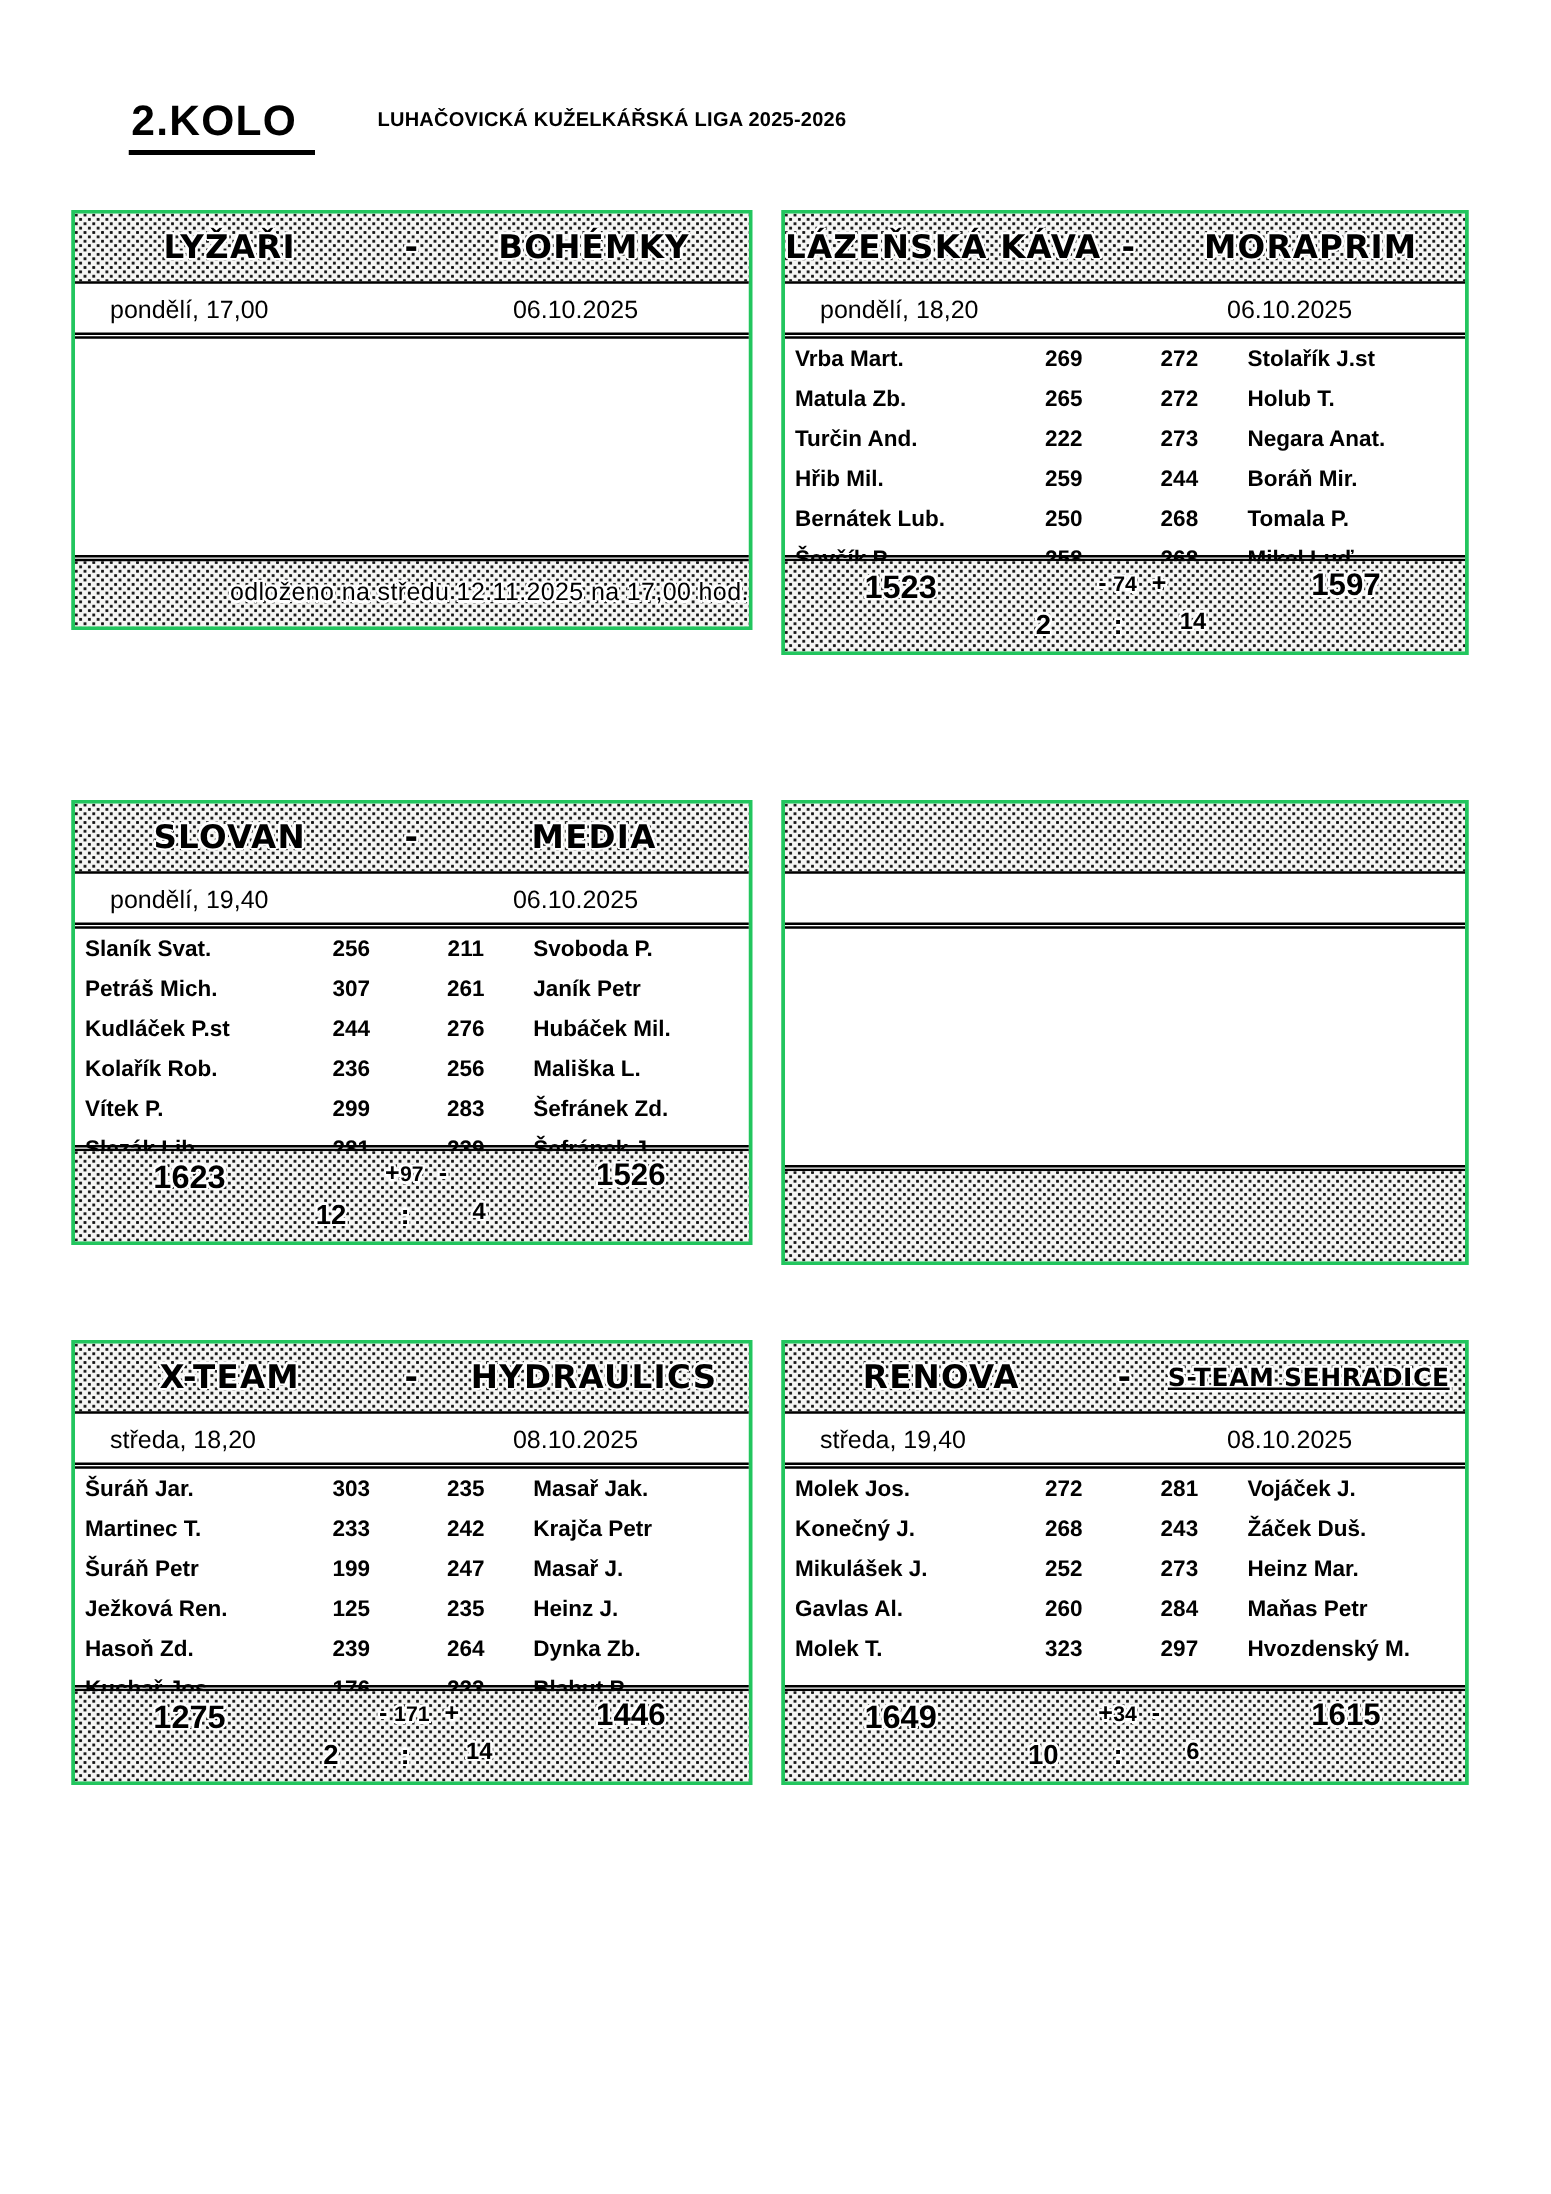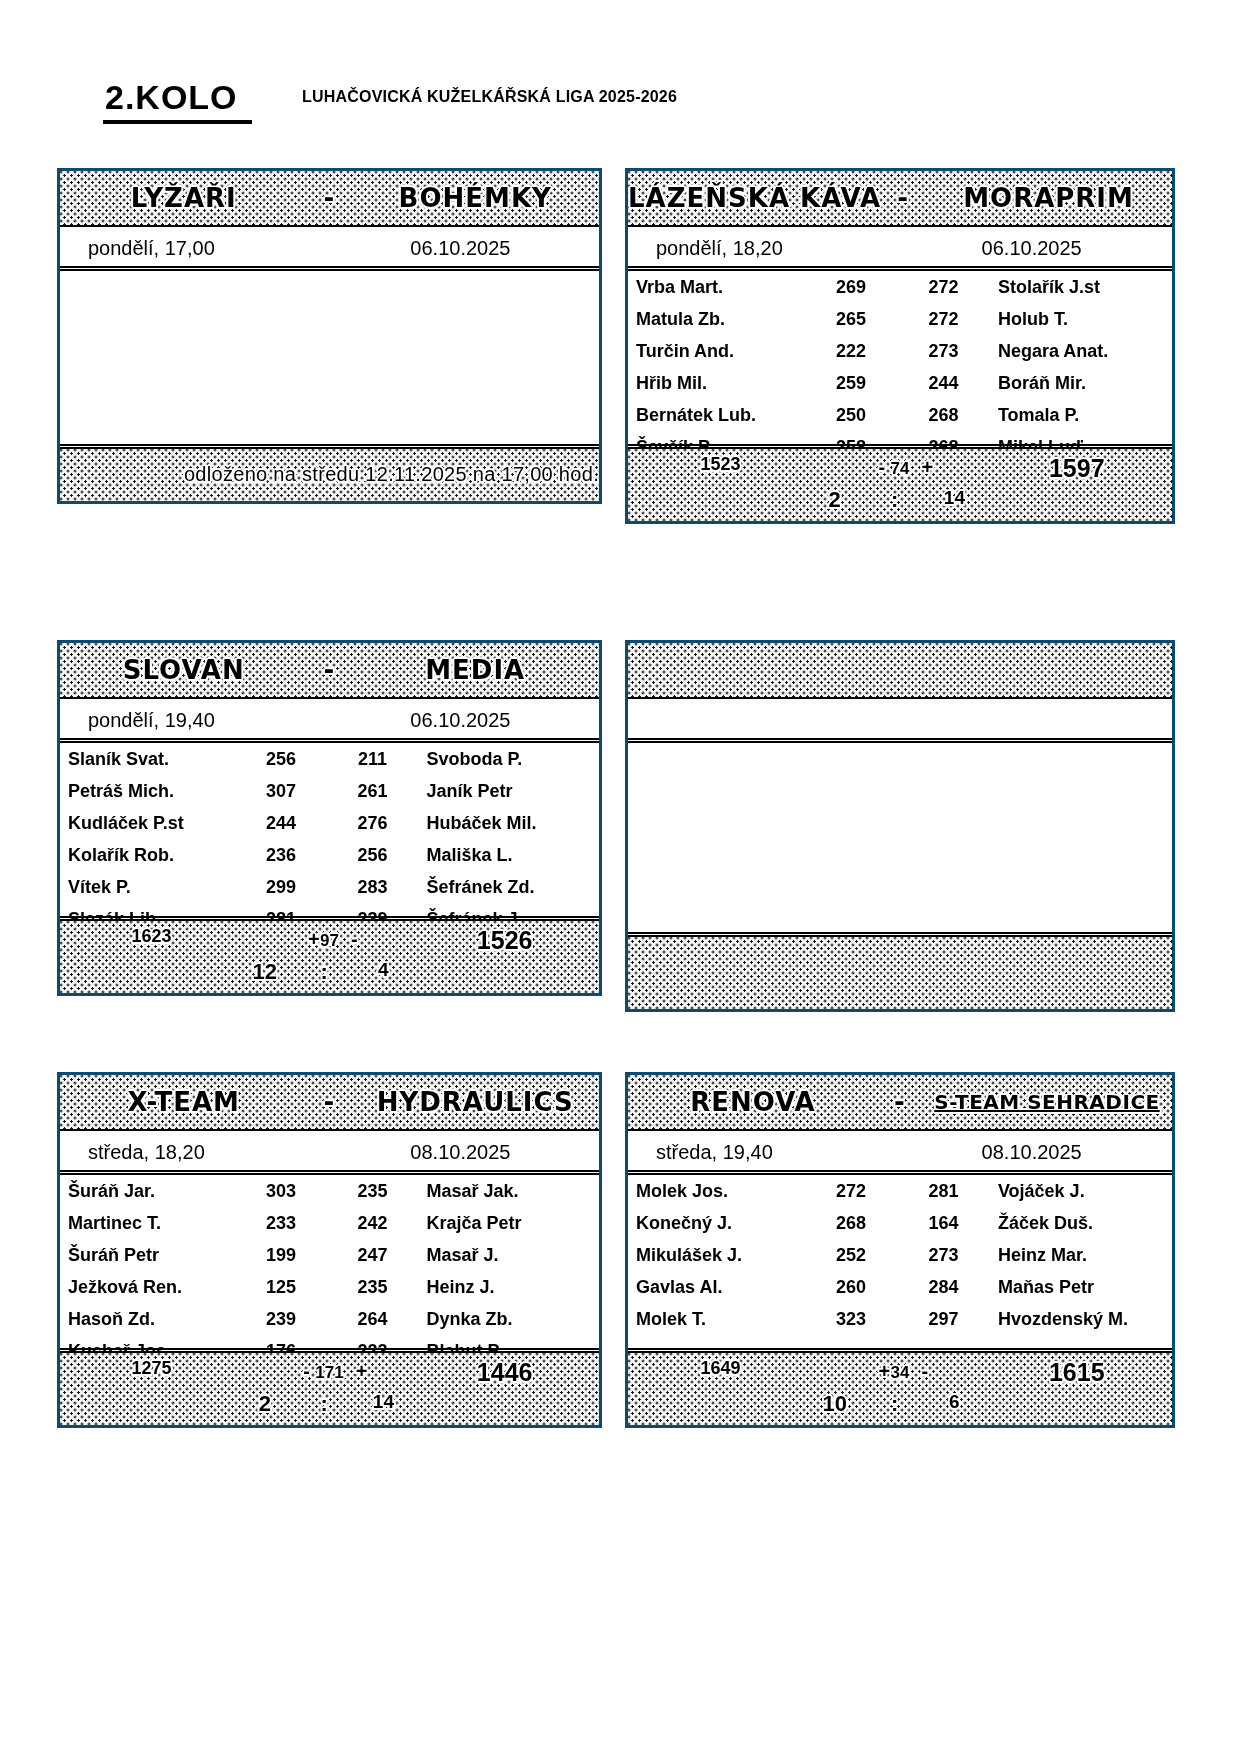--- a/index.html
+++ b/index.html
@@ -14,21 +14,21 @@
     position:absolute; left:103px; top:78px;
     font-size:34px; font-weight:bold; letter-spacing:1px;
     border-bottom:4px solid #000; padding:0 14px 3px 2px;
     font-family:"Liberation Sans", sans-serif;
   }
   .league-title {
     position:absolute; left:302px; top:88px;
     font-size:16px; font-weight:bold; letter-spacing:0.2px;
   }
   .match-box {
-    position:absolute; border:3px solid #0c4a6e; background:#fff;
+    position:absolute; border:3px solid #22c55e; background:#fff;
   }
   .dotted {
     background-color:#f5f5f3;
     background-image:
       radial-gradient(circle, #161616 1.05px, rgba(0,0,0,0) 1.4px),
       radial-gradient(circle, #161616 1.05px, rgba(0,0,0,0) 1.4px);
     background-size:7px 7px;
     background-position:1px 1px, 4.5px 4.5px;
   }
   .halo {
@@ -57,21 +57,21 @@
   .p-row span {
     position:absolute; top:0; line-height:32px;
     font-weight:bold; font-size:18px; white-space:nowrap;
   }
   .p-left  { left:8px; }
   .p-s1    { left:33%; width:16%; text-align:center; }
   .p-s2    { left:50%; width:16%; text-align:center; }
   .p-right { left:68%; }
   .mb-totals { position:relative; height:72px; }
   .mb-totals span { position:absolute; font-weight:bold; white-space:nowrap; }
-  .t-home { left:4%;  width:26%; top:5px;  text-align:center; font-size:18px; }
+  .t-home { left:4%;  width:26%; top:5px;  text-align:center; font-size:26px; }
   .t-diff { left:32%; width:36%; top:7px;  text-align:center; font-size:20px; }
   .t-diff .d-num { position:static; font-size:17px; margin:0 12px; }
   .t-away { left:68%; width:29%; top:5px;  text-align:center;  font-size:25px; }
   .s-home  { left:30%; width:16%; top:38px; text-align:center; font-size:22px; }
   .s-colon { left:46%; width:6%;  top:38px; text-align:center; font-size:22px; }
   .s-away  { left:52%; width:16%; top:38px; text-align:center; font-size:19px; }
   .mb-note {
     height:52px; line-height:50px; text-align:right;
     font-size:20px; font-weight:normal; letter-spacing:0.3px;
   }
@@ -302,21 +302,21 @@
     <div class="mb-body">
         <div class="p-row">
           <span class="p-left">Molek Jos.</span>
           <span class="p-s1">272</span>
           <span class="p-s2">281</span>
           <span class="p-right">Vojáček J.</span>
         </div>
         <div class="p-row">
           <span class="p-left">Konečný J.</span>
           <span class="p-s1">268</span>
-          <span class="p-s2">164</span>
+          <span class="p-s2">243</span>
           <span class="p-right">Žáček Duš.</span>
         </div>
         <div class="p-row">
           <span class="p-left">Mikulášek J.</span>
           <span class="p-s1">252</span>
           <span class="p-s2">273</span>
           <span class="p-right">Heinz Mar.</span>
         </div>
         <div class="p-row">
           <span class="p-left">Gavlas Al.</span>

